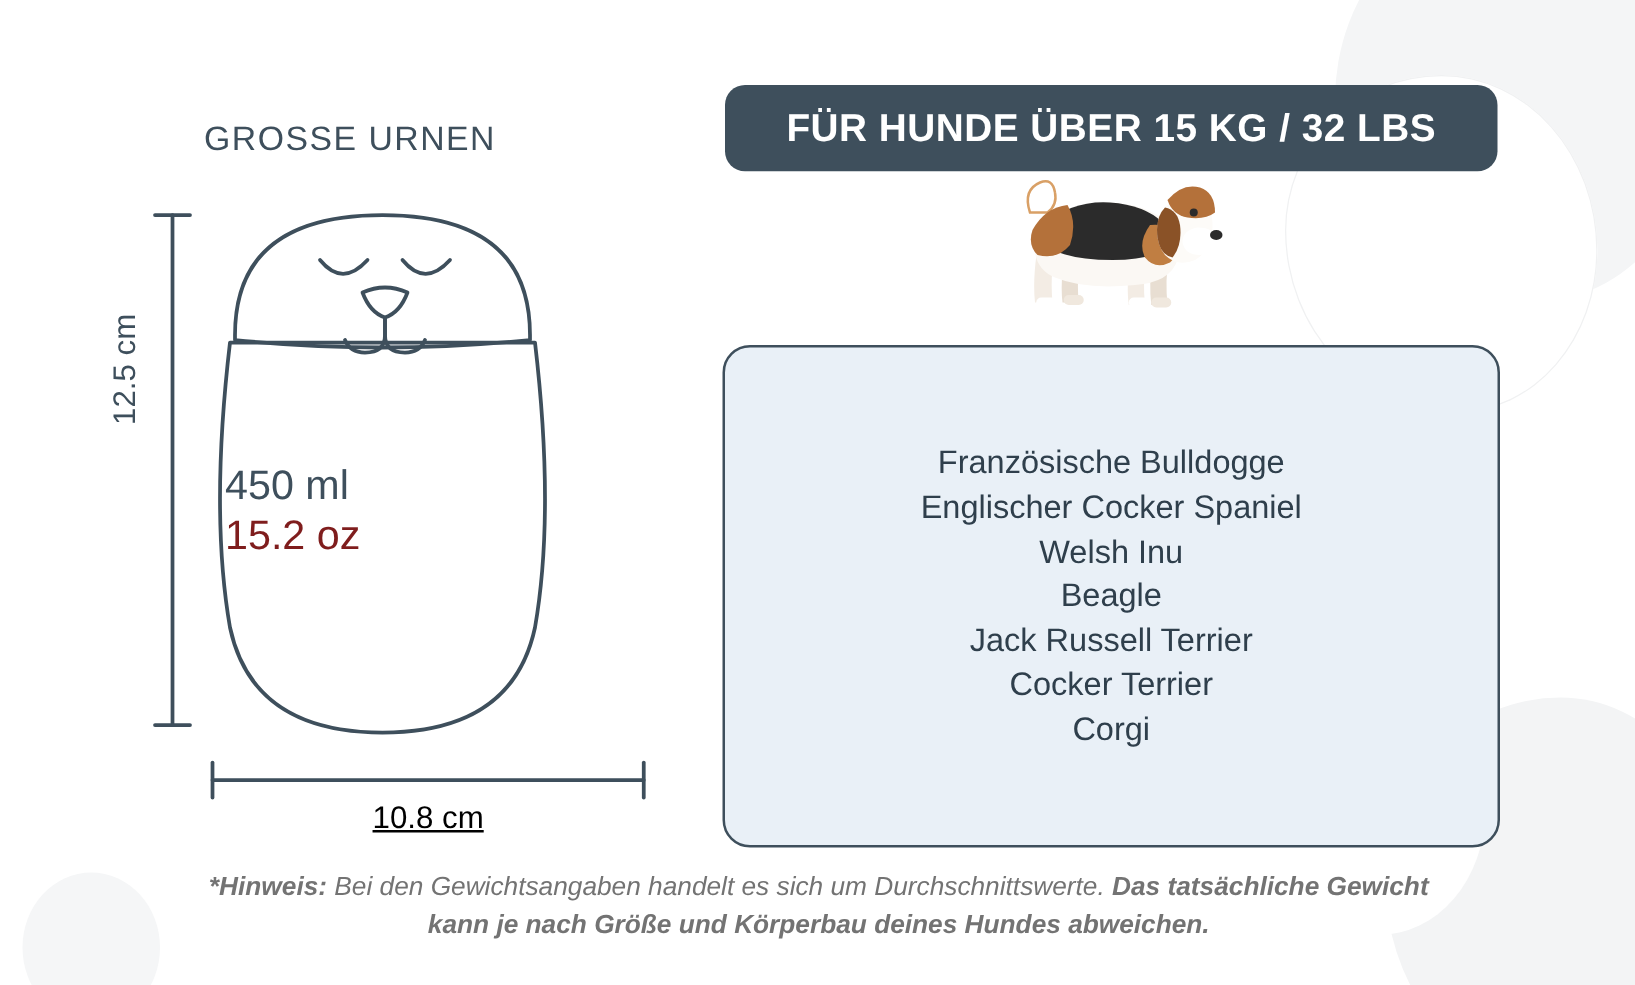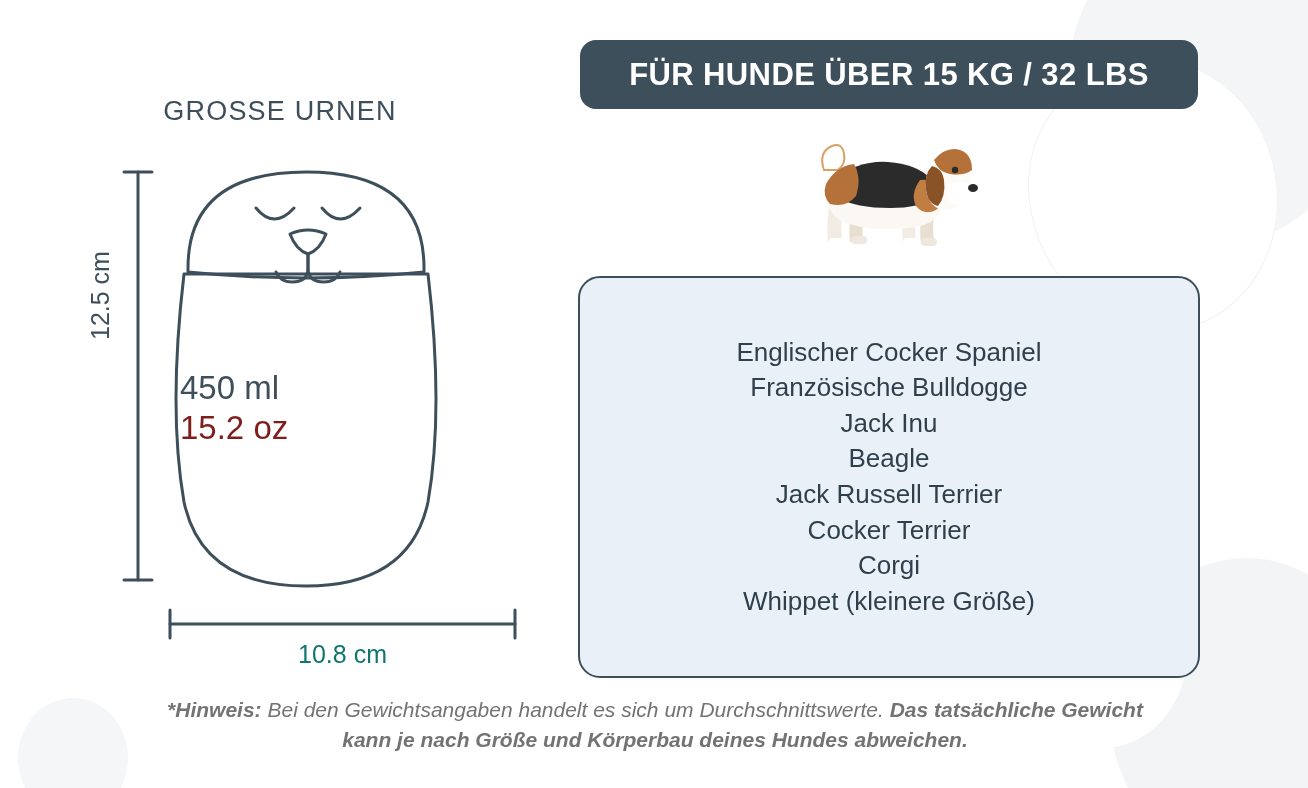--- a/index.html
+++ b/index.html
@@ -111,21 +111,22 @@
     color: #3e4f5c;
     white-space: nowrap;
   }
   .dim-width-label {
     position: absolute;
     left: 170px;
     top: 640px;
     width: 345px;
     text-align: center;
     font-size: 25px;
-    color: #0f766e;
+    color: #000000;
+    text-decoration: underline;
   }
   .volume-block {
     position: absolute;
     left: 180px;
     top: 368px;
     width: 320px;
     line-height: 1.22;
   }
   .volume-ml {
     font-size: 33px;
@@ -133,21 +134,21 @@
   }
   .volume-oz {
     font-size: 33px;
     color: #7f1d1d;
   }
 
   
   .header-pill {
     position: absolute;
     left: 580px;
-    top: 40px;
+    top: 68px;
     width: 618px;
     height: 69px;
     background: #3e4f5c;
     border-radius: 16px;
     display: flex;
     align-items: center;
     justify-content: center;
   }
   .header-pill-text {
     color: #ffffff;
@@ -296,27 +297,26 @@
       <circle cx="155" cy="44" r="3.2" fill="#2b2b2b"></circle>
 
       <rect x="29" y="112" width="16" height="8" rx="4" fill="#ffffff"></rect>
       <rect x="51" y="110" width="16" height="8" rx="4" fill="#f0e8de"></rect>
       <rect x="103" y="112" width="16" height="8" rx="4" fill="#ffffff"></rect>
       <rect x="121" y="112" width="16" height="8" rx="4" fill="#f0e8de"></rect>
     </svg>
   </div>
 
   <div class="breeds-box">
+    <div class="breed-item">Französische Bulldogge</div>
     <div class="breed-item">Englischer Cocker Spaniel</div>
-    <div class="breed-item">Französische Bulldogge</div>
-    <div class="breed-item">Jack Inu</div>
+    <div class="breed-item">Welsh Inu</div>
     <div class="breed-item">Beagle</div>
     <div class="breed-item">Jack Russell Terrier</div>
     <div class="breed-item">Cocker Terrier</div>
     <div class="breed-item">Corgi</div>
-    <div class="breed-item">Whippet (kleinere Größe)</div>
   </div>
 
   <div class="footnote">
     <b>*Hinweis:</b><span> Bei den Gewichtsangaben handelt es sich um Durchschnittswerte. </span><b>Das tatsächliche Gewicht kann je nach Größe und Körperbau deines Hundes abweichen.</b>
   </div>
 
 </div>
 
 </body></html>

